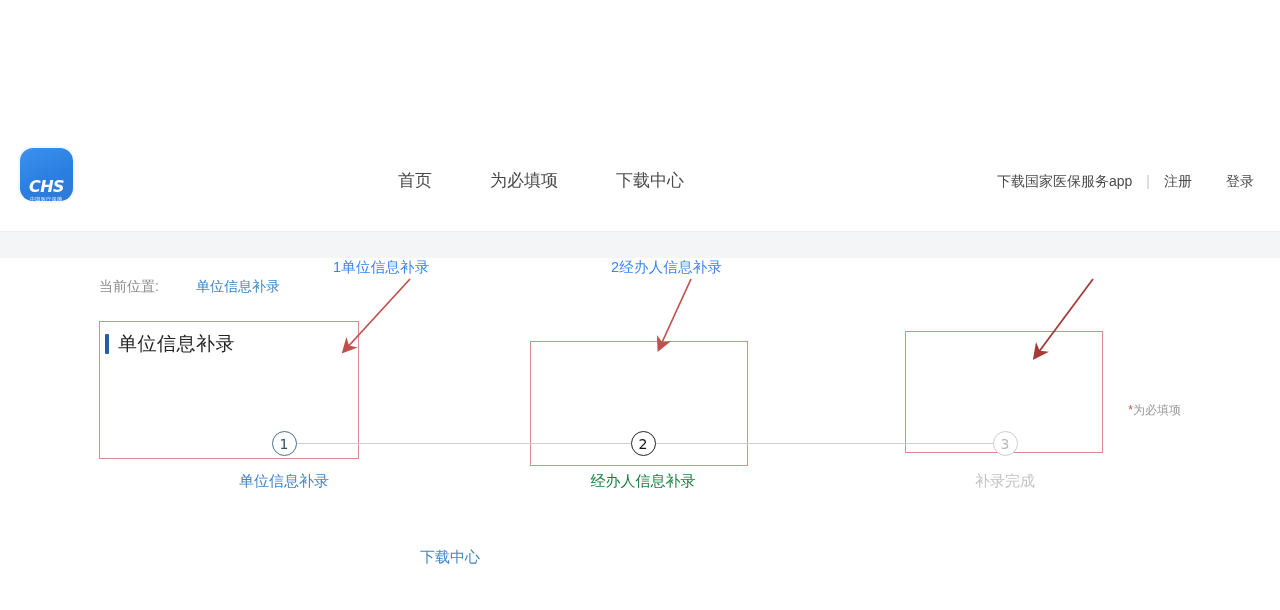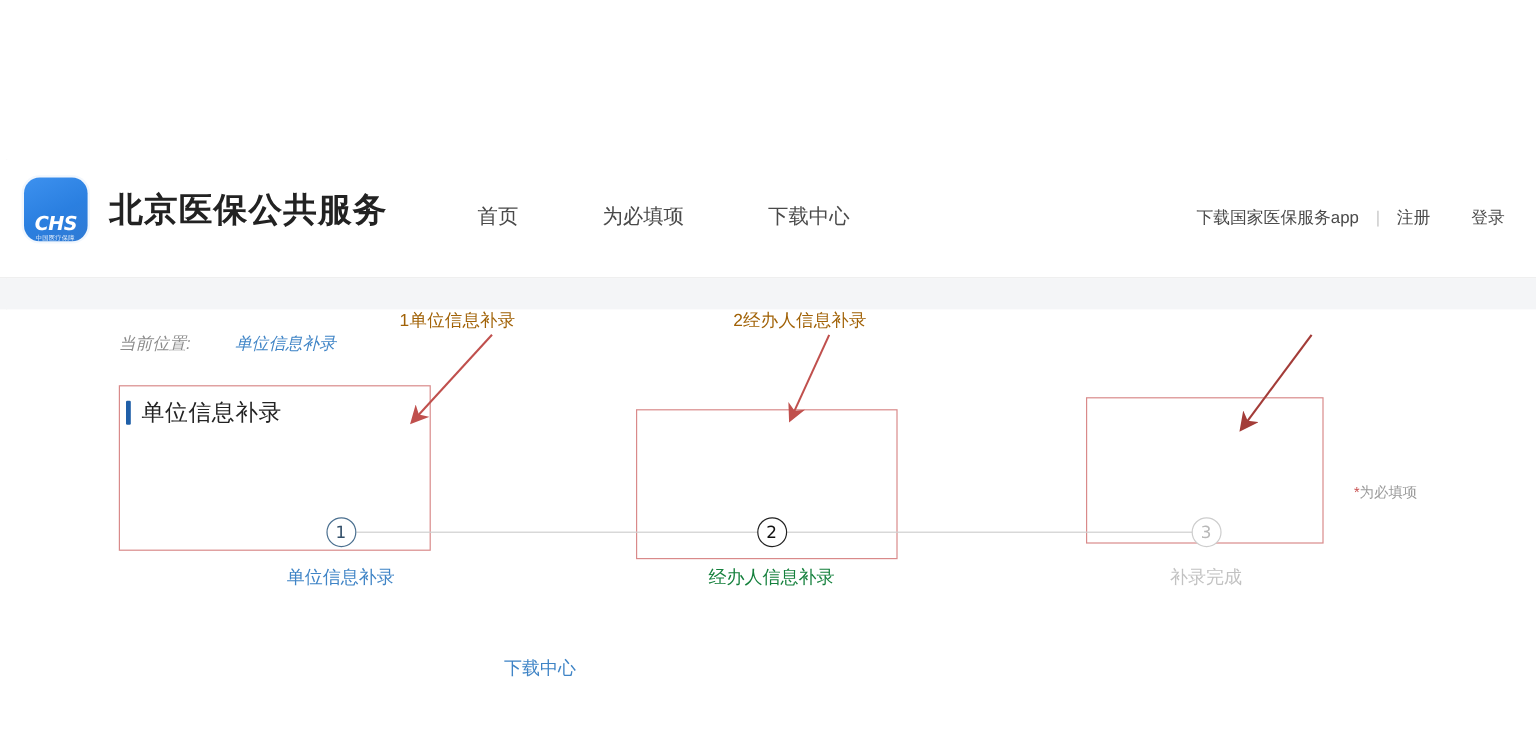--- a/index.html
+++ b/index.html
@@ -103,21 +103,21 @@
     color: #222222;
     letter-spacing: 1px;
     white-space: nowrap;
   }
 
   .main-nav {
     position: absolute;
     left: 398px;
     top: 36px;
     display: flex;
-    gap: 16px;
+    gap: 4px;
   }
   .nav-item {
     font-size: 17px;
     color: #4a4a4a;
     white-space: nowrap;
     cursor: pointer;
   }
   .nav-item + .nav-item { margin-left: 54px; }
 
   .header-right {
@@ -159,21 +159,20 @@
     background: #ffffff;
   }
 
   .breadcrumb {
     position: absolute;
     left: 99px;
     top: 20px;
     display: flex;
     align-items: center;
     font-size: 14px;
-    font-style: italic;
   }
   .breadcrumb-label { color: #8b8b8b; }
   .breadcrumb-current {
     color: #3f84c6;
     margin-left: 37px;
     cursor: pointer;
   }
 
   
   .card {
@@ -296,21 +295,21 @@
 
   
   .anno-layer {
     position: absolute;
     left: 0; top: 0;
     width: 1280px; height: 610px;
     pointer-events: none;
   }
   .anno-text {
     position: absolute;
-    color: #a16207;
+    color: #3b82f6;
     font-size: 14.5px;
     white-space: nowrap;
     letter-spacing: 0.2px;
   }
   .anno-text.a1 { left: 333px; top: 258px; }
   .anno-text.a2 { left: 611px; top: 258px; }
   .anno-text.a3 { left: 862px; top: 258px; color: #e05c5c; }
 
   .anno-box {
     position: absolute;
@@ -353,21 +352,20 @@
 
   <div class="site-header">
     <div class="header-inner">
 
       <div class="brand">
         <div class="logo-box">
           <div class="logo-chs">CHS</div>
           <div class="logo-cn">中国医疗保障</div>
           <div class="logo-en">NATIONAL HEALTHCARE SECURITY ADMINISTRATION</div>
         </div>
-        <div class="brand-title">北京医保公共服务</div>
       </div>
 
       <div class="main-nav">
         <div class="nav-item">首页</div>
         <div class="nav-item">为必填项</div>
         <div class="nav-item">下载中心</div>
       </div>
 
       <div class="header-right">
         <div class="hr-link">下载国家医保服务app</div>

